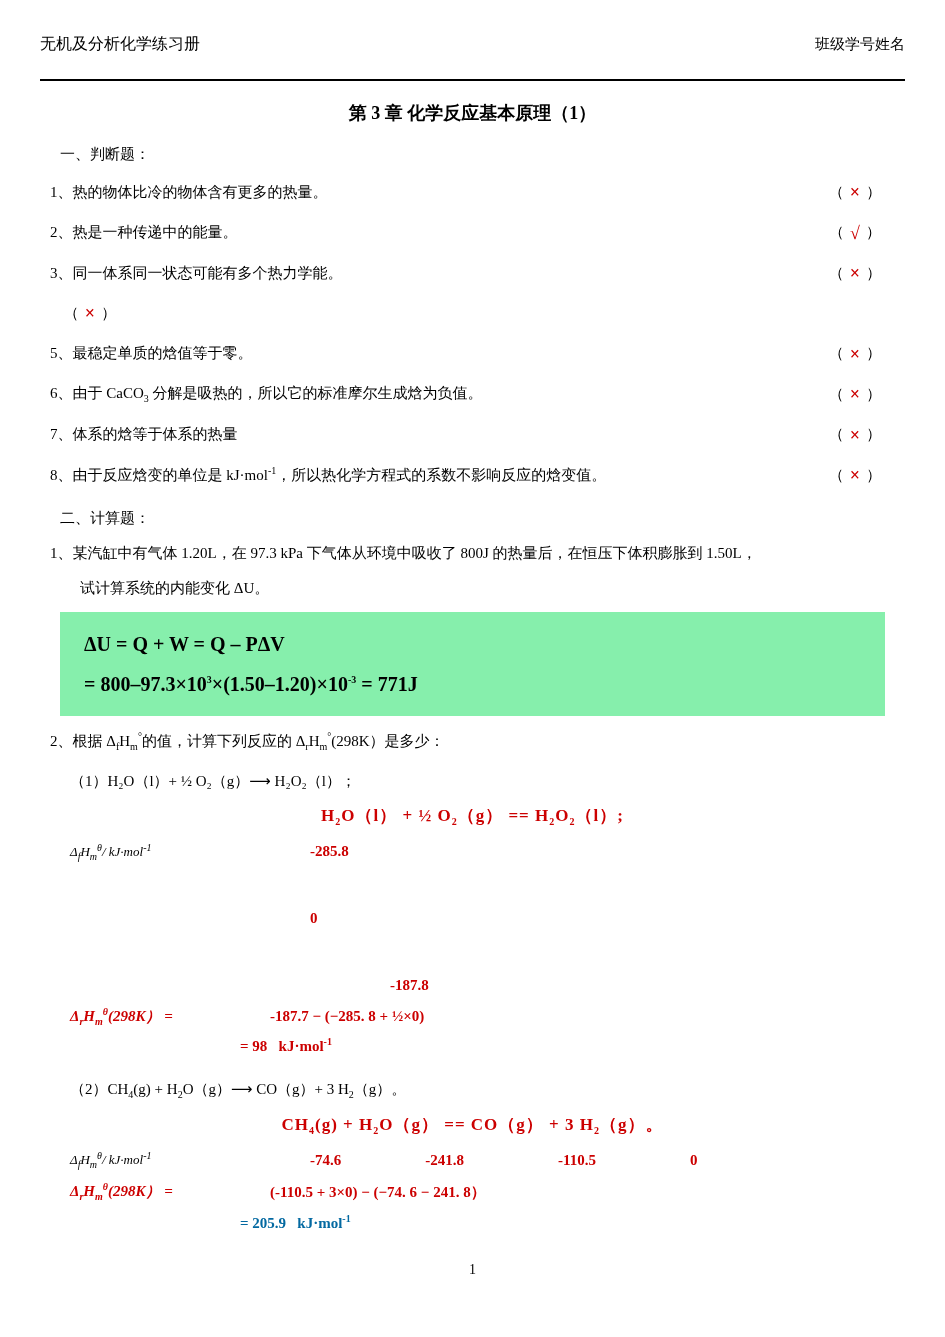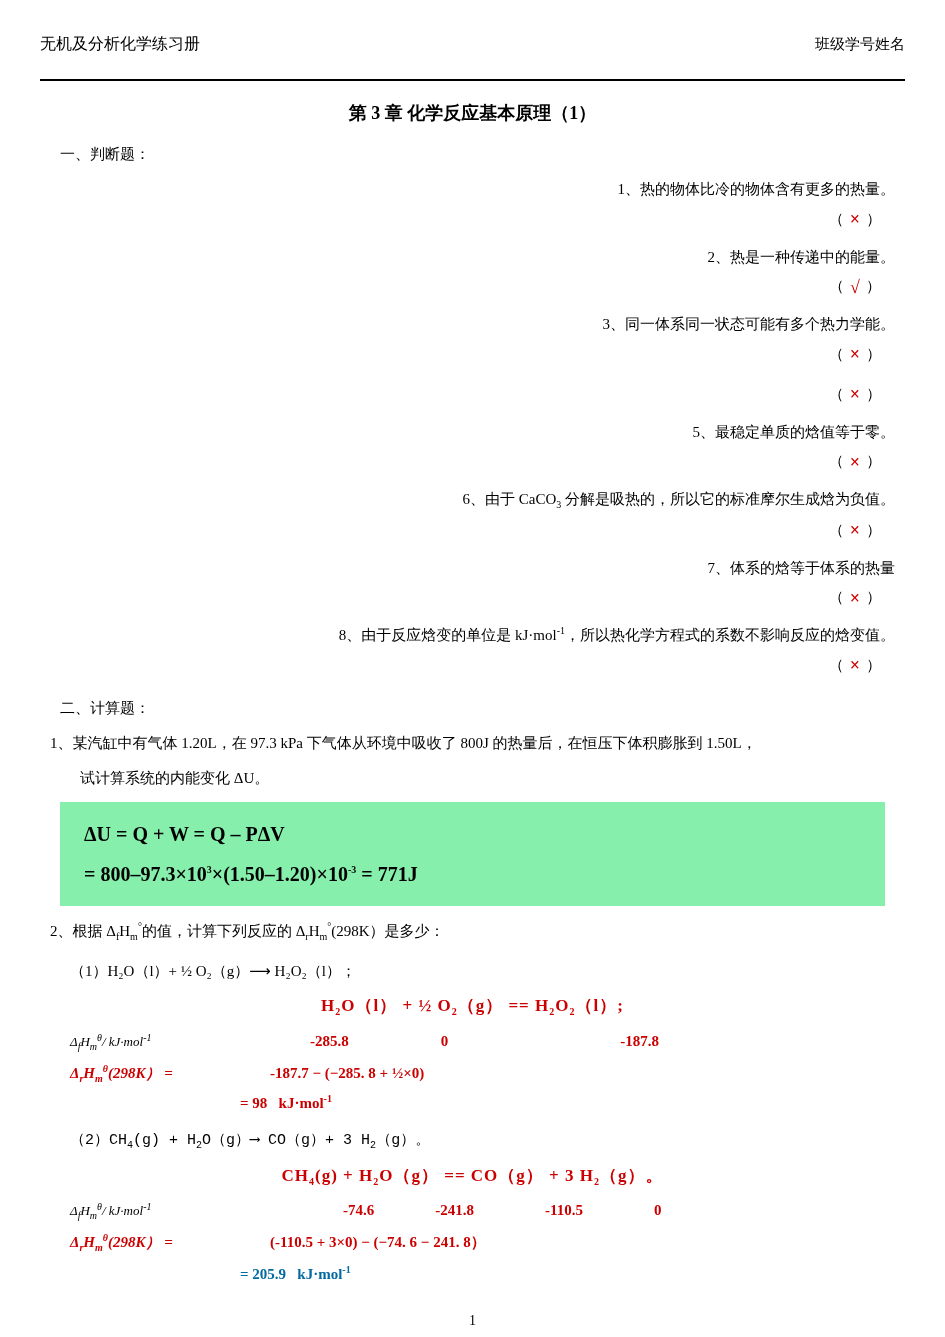--- a/index.html
+++ b/index.html
@@ -33,25 +33,24 @@
       font-size: 18px;
       font-weight: bold;
       margin-bottom: 12px;
     }
     .section-title {
       font-size: 15px;
       margin: 10px 0 6px 20px;
     }
     .question-row {
       display: flex;
-      align-items: flex-end;
+      align-items: center;
       justify-content: space-between;
       margin: 8px 0;
       padding: 0 10px;
-      flex-direction: column;
     }
     .question-text {
       flex: 1;
       font-size: 15px;
     }
     .answer-cell {
       display: flex;
       align-items: center;
       gap: 6px;
       font-size: 15px;
@@ -250,48 +249,48 @@
 </div>
 
 <div class="reaction-line">
   <span>H<sub>2</sub>O（l）  +   ½ O<sub>2</sub>（g）   ==   H<sub>2</sub>O<sub>2</sub>（l）;</span>
 </div>
 
 <div style="display:flex; align-items:baseline; margin: 4px 0 4px 30px;">
   <div style="min-width:240px; font-size:13px; font-style:italic;">
     Δ<sub>f</sub>H<sub>m</sub><sup>θ</sup>/ kJ·mol<sup>-1</sup>
   </div>
-  <div style="display:flex; gap:92px;">
+  <div style="display:flex; gap:40px;flex-direction:column;">
     <span class="bold-red">-285.8</span>
     <span class="bold-red">0</span>
     <span class="bold-red" style="margin-left:80px;">-187.8</span>
   </div>
 </div>
 
 <div class="delta-r-row">
   <span class="delta-r-label">Δ<sub>r</sub>H<sub>m</sub><sup>θ</sup>(298K）  =  </span>
   <span class="delta-r-eq bold-red">-187.7  −  (−285. 8  +  ½×0)</span>
 </div>
 <div style="margin-left:200px; color:#c00; font-weight:bold; font-size:15px;">
   =  98&nbsp;&nbsp;&nbsp;kJ·mol<sup>-1</sup>
 </div>
 
-<div class="sub-question" style="margin-top:10px;font-family:Liberation Mono, monospace;">
+<div class="sub-question" style="margin-top:16px;">
   <span>（2）CH<sub>4</sub>(g) +  H<sub>2</sub>O（g）⟶  CO（g）+ 3 H<sub>2</sub>（g）。</span>
 </div>
 
 <div class="reaction-line">
   <span>CH<sub>4</sub>(g)  +   H<sub>2</sub>O（g）   == CO（g）  +   3 H<sub>2</sub>（g）。</span>
 </div>
 
 <div style="display:flex; align-items:baseline; margin: 4px 0 4px 30px;">
   <div style="min-width:240px; font-size:13px; font-style:italic;">
     Δ<sub>f</sub>H<sub>m</sub><sup>θ</sup>/ kJ·mol<sup>-1</sup>
   </div>
-  <div style="display:flex; gap:41px;margin-left:33px;">
+  <div style="display:flex; gap:64px;">
     <span class="bold-red">-74.6</span>
     <span class="bold-red" style="margin-left:20px;">-241.8</span>
     <span class="bold-red" style="margin-left:30px;">-110.5</span>
     <span class="bold-red" style="margin-left:30px;">0</span>
   </div>
 </div>
 
 <div class="delta-r-row">
   <span class="delta-r-label">Δ<sub>r</sub>H<sub>m</sub><sup>θ</sup>(298K）  =  </span>
   <span class="delta-r-eq bold-red">(-110.5 + 3×0) − (−74. 6  −  241. 8）</span>

